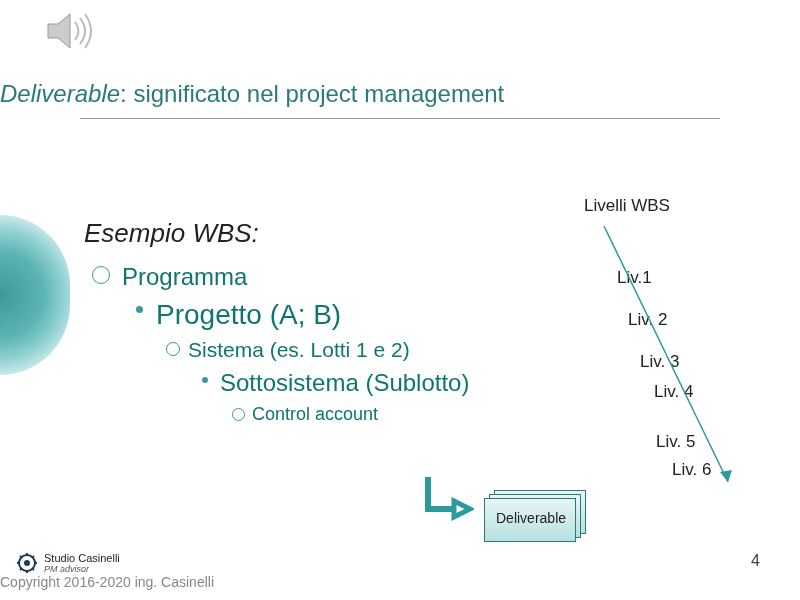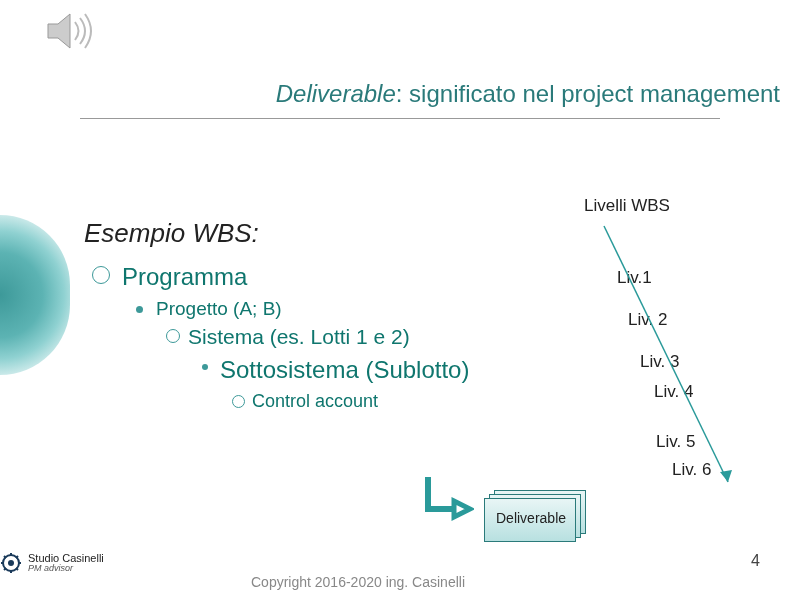--- a/index.html
+++ b/index.html
@@ -17,21 +17,21 @@
     left: 42px;
     width: 52px;
     height: 42px;
     color: #bbb;
   }
   .title {
     position: absolute;
     top: 80px;
     left: 0;
     width: 780px;
-    text-align: right;
+    text-align: left;
     font-size: 24px;
     color: #2a7a7a;
     font-weight: normal;
   }
   .title .italic { font-style: italic; }
   .hr {
     position: absolute;
     top: 118px;
     left: 80px;
     width: 640px;
@@ -68,21 +68,21 @@
   .lvl1 { padding-left: 30px; font-size: 24px; }
   .lvl1::before {
     content: "";
     position: absolute;
     left: 0; top: 6px;
     width: 16px; height: 16px;
     border: 1.5px solid #3d9999;
     border-radius: 50%;
     background: transparent;
   }
-  .lvl2 { padding-left: 64px; font-size: 19px; }
+  .lvl2 { padding-left: 64px; font-size: 28px; }
   .lvl2::before {
     content: "";
     position: absolute;
     left: 44px; top: 11px;
     width: 7px; height: 7px;
     background: #3d9999;
     border-radius: 50%;
   }
   .lvl3 { padding-left: 96px; font-size: 21px; }
   .lvl3::before {
@@ -167,34 +167,34 @@
   .deliverable-label {
     position: absolute;
     top: 20px;
     left: 16px;
     font-size: 14px;
     color: #222;
   }
   .logo {
     position: absolute;
     bottom: 26px;
-    left: 0;
+    left: 16px;
     display: flex;
-    align-items: center;
+    align-items: flex-end;
     gap: 6px;
   }
   .logo-text { line-height: 1.05; }
   .logo-name { font-size: 11px; color: #222; }
   .logo-sub { font-size: 9px; font-style: italic; color: #555; }
   .copyright {
     position: absolute;
     bottom: 10px;
     left: 0;
     width: 716px;
-    text-align: center;
+    text-align: left;
     font-size: 14px;
     color: #888;
   }
   .page-num {
     position: absolute;
     bottom: 30px;
     right: 40px;
     font-size: 16px;
     color: #444;
   }

